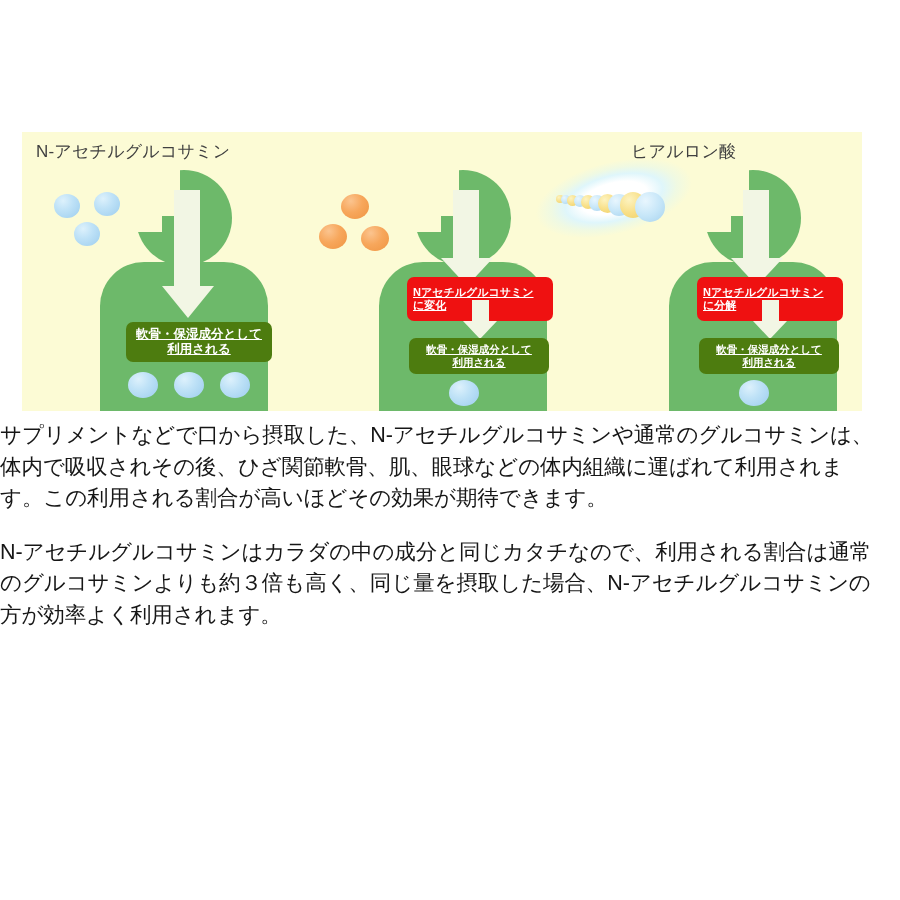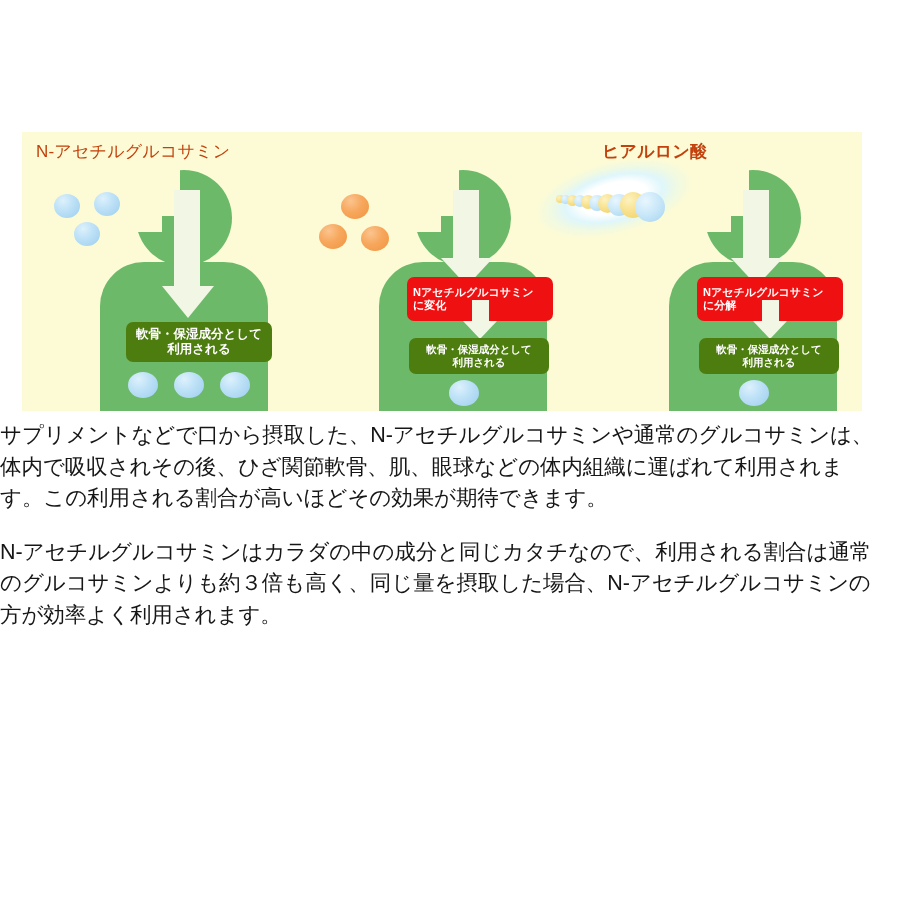--- a/index.html
+++ b/index.html
@@ -13,21 +13,21 @@
 
   
   .diagram{
     position:absolute;left:22px;top:132px;width:840px;height:279px;
     background:#fcfbd5;
     overflow:hidden;
   }
   .panel{position:absolute;top:0;height:279px;}
   .panel-title{
     position:absolute;top:8px;
-    font-size:17px;color:#c2410c;white-space:nowrap;
+    font-size:17px;color:#404040;white-space:nowrap;
     letter-spacing:0.2px;
   }
   .head{
     position:absolute;border-radius:50%;
     background:#6db96a;
   }
   .mouth-notch{
     position:absolute;background:#fcfbd5;
   }
   .torso{
@@ -54,20 +54,21 @@
     background:radial-gradient(circle at 35% 28%, #fbc48f 0%, #f7a75c 45%, #ef9441 100%);
   }
 
   
   .box{
     position:absolute;border-radius:7px;
     color:#ffffff;text-align:center;
     font-weight:bold;line-height:1.22;
     display:flex;flex-direction:column;justify-content:center;
     box-sizing:border-box;
+    text-decoration:underline;
   }
   .box.navy{background:#4d7c0f;}
   .box.red{background:#ef1111;text-align:left;align-items:flex-start;padding-left:6px;}
   .box.red span{display:block;text-align:left;}
 
   
   .hachain{position:absolute;}
   .ha-glow{
     position:absolute;left:0;top:0;width:100%;height:100%;
     border-radius:50%;
@@ -158,21 +159,21 @@
 
       <div class="sphere orange" style="left:44px;top:62px;width:28px;height:25px;"></div>
       <div class="sphere orange" style="left:22px;top:92px;width:28px;height:25px;"></div>
       <div class="sphere orange" style="left:64px;top:94px;width:28px;height:25px;"></div>
 
       <div class="sphere blue" style="left:152px;top:248px;width:30px;height:26px;"></div>
     </div>
 
     <div class="panel" style="left:545px;width:295px;">
 
-      <div class="panel-title" style="left:35px;font-weight:bold;">ヒアルロン酸</div>
+      <div class="panel-title" style="left:64px;">ヒアルロン酸</div>
 
       <div class="head" style="left:138px;top:38px;width:96px;height:96px;"></div>
       <div class="mouth-notch" style="left:138px;top:38px;width:44px;height:46px;"></div>
       <div class="mouth-notch" style="left:138px;top:84px;width:26px;height:16px;"></div>
 
       <div class="torso" style="left:102px;top:130px;width:168px;height:149px;
                   border-top-left-radius:44px;border-top-right-radius:44px;"></div>
 
       <div class="arrow" style="left:164px;top:58px;width:52px;height:100px;">
         <div class="shaft" style="left:12px;top:0px;width:26px;height:72px;"></div>

